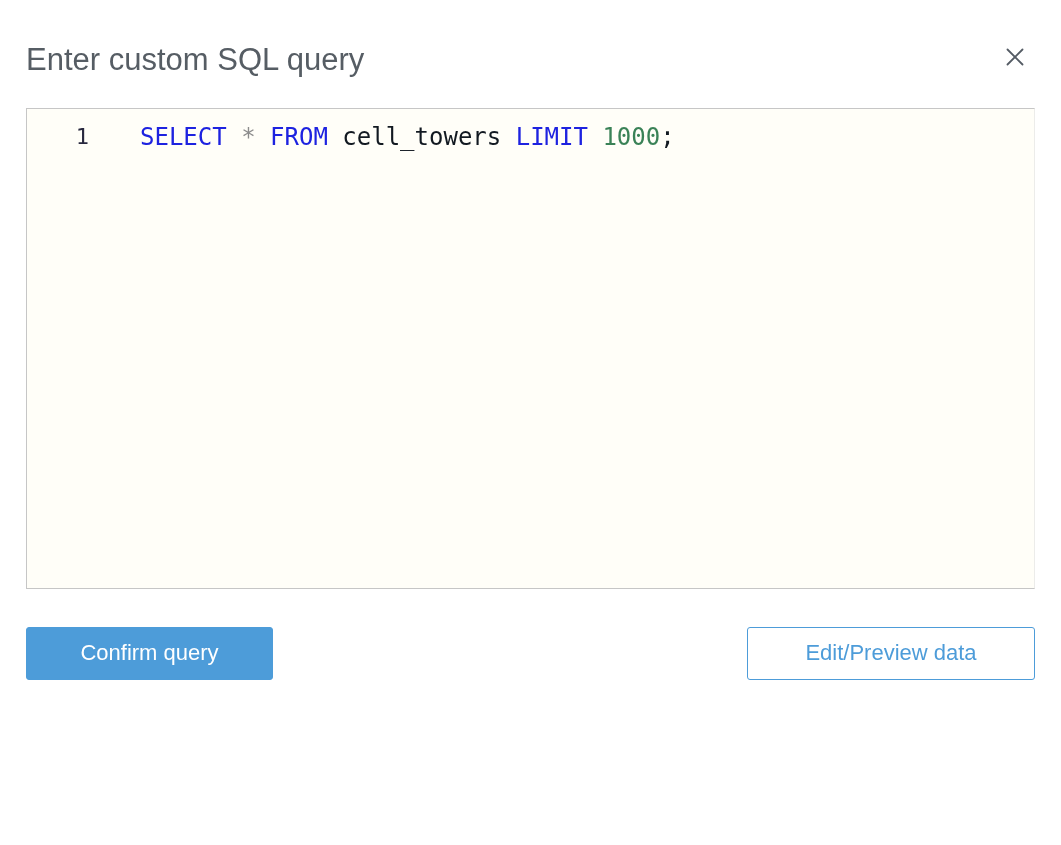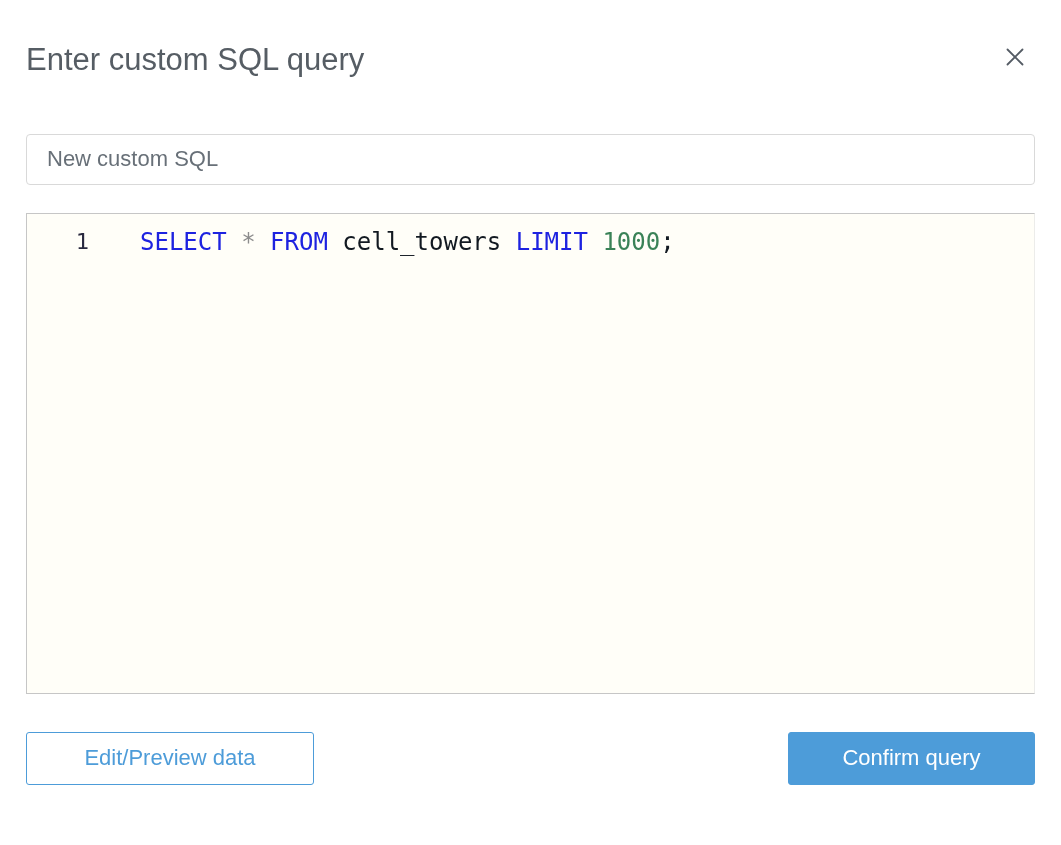--- a/index.html
+++ b/index.html
@@ -96,29 +96,28 @@
   <button class="close-btn" aria-label="Close">
     <svg width="20" height="20" viewBox="0 0 20 20">
       <line x1="2.5" y1="2.5" x2="17.5" y2="17.5" stroke="#545B64" stroke-width="1.8" stroke-linecap="round"></line>
       <line x1="17.5" y1="2.5" x2="2.5" y2="17.5" stroke="#545B64" stroke-width="1.8" stroke-linecap="round"></line>
     </svg>
   </button>
 
   <h1 class="dialog-title">Enter custom SQL query</h1>
 
 
-  <input class="name-input" type="text" value="New custom SQL" style="">
 
   <div class="editor">
     <div class="code-lines">
         <div class="code-line">
           <span class="line-number">1</span>
           <span class="code-content"><span class="tok-keyword">SELECT</span><span class="tok-plain"> </span><span class="tok-operator">*</span><span class="tok-plain"> </span><span class="tok-keyword">FROM</span><span class="tok-plain"> cell_towers </span><span class="tok-keyword">LIMIT</span><span class="tok-plain"> </span><span class="tok-number">1000</span><span class="tok-plain">;</span></span>
         </div>
       </div>
   </div>
 
   <div class="footer">
+    <button class="btn btn-primary">Confirm query</button>
     <button class="btn btn-outline">Edit/Preview data</button>
-    <button class="btn btn-primary">Confirm query</button>
   </div>
 
 </div>
 
 </body></html>

